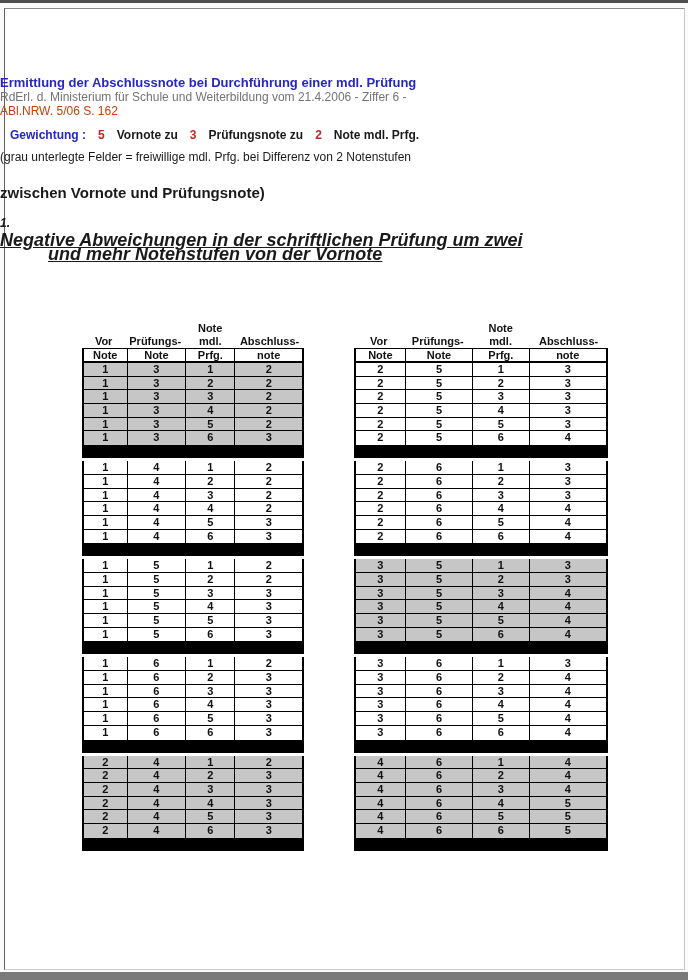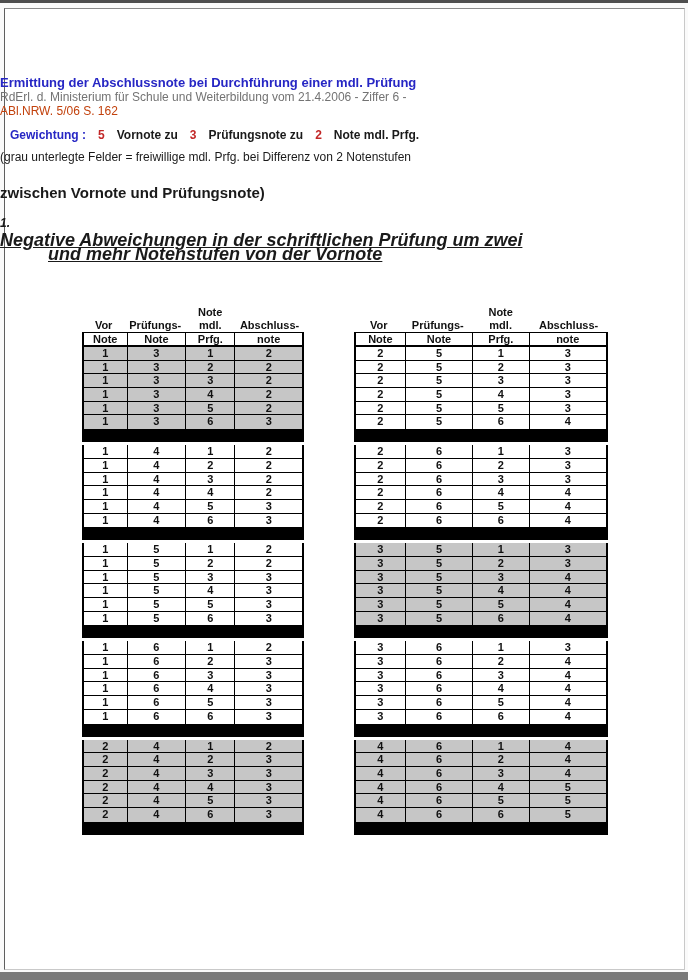--- a/index.html
+++ b/index.html
@@ -23,21 +23,21 @@
   .weighting{top:128px;font-size:12px;font-weight:bold;padding-left:10px;}
   .wseg{margin:0 6px;}
   .wseg:first-child{margin-left:0;}
   .note1{top:150px;font-size:12px;}
   .note2{top:184px;font-size:15px;font-weight:bold;}
   .sec-num{top:216px;font-size:12px;font-weight:bold;font-style:italic;}
   .sec-line{font-size:18px;font-weight:bold;font-style:italic;text-decoration:underline;}
   .sec1{top:230px;}
   .sec2{top:244px;padding-left:48px;}
 
-  .gtable{position:absolute;top:306px;font-size:11px;font-weight:bold;color:#111;}
+  .gtable{position:absolute;top:322px;font-size:11px;font-weight:bold;color:#111;}
   #table-left{left:82px;width:222px;}
   #table-right{left:354px;width:254px;}
 
   .hline{display:flex;height:13px;line-height:13px;}
   .hcell{text-align:center;box-sizing:border-box;}
   .c1{width:19.5%;}
   .c2{width:27%;}
   .c3{width:22.5%;}
   .c4{width:31%;}
   .hrow{display:flex;height:15px;line-height:13px;border:solid #000;border-width:1px 2px 2px 2px;box-sizing:border-box;}

